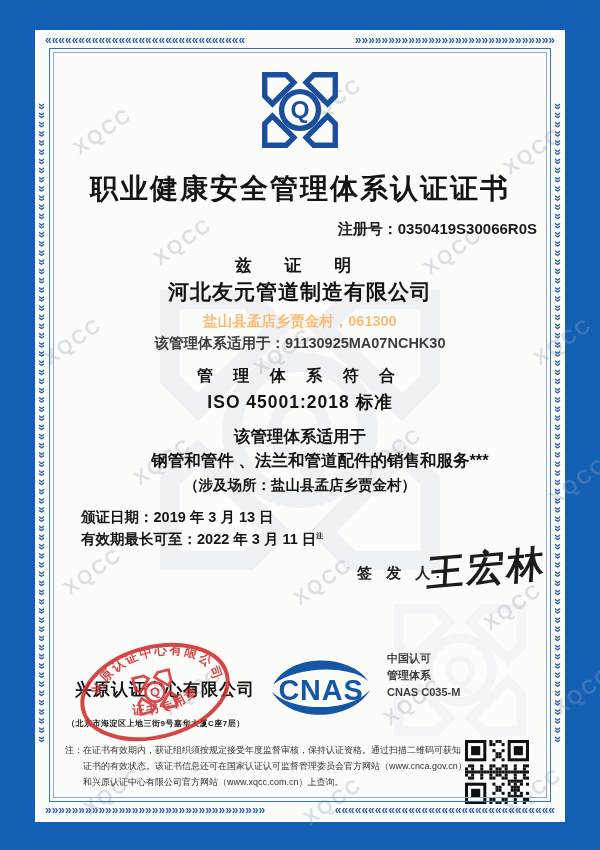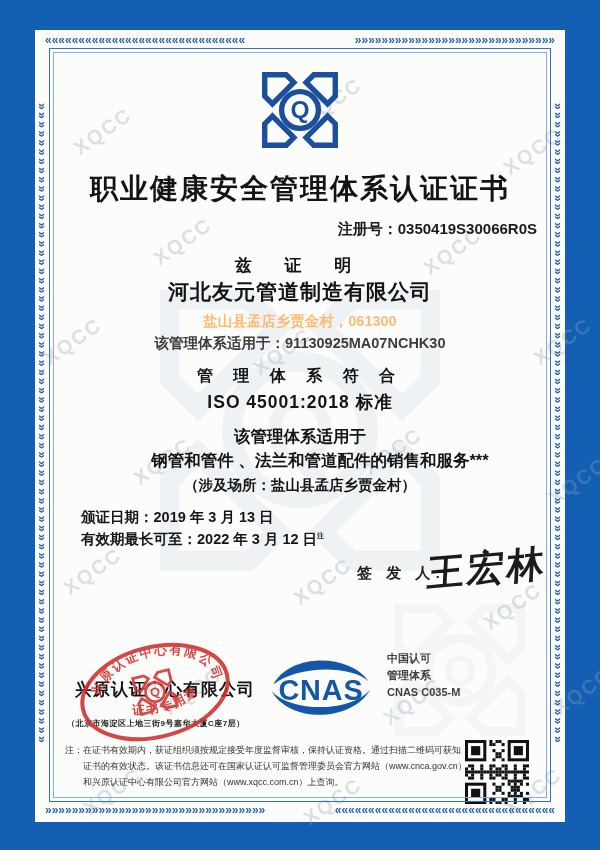--- a/index.html
+++ b/index.html
@@ -127,21 +127,21 @@
     <div class="tline hereby">兹 证 明</div>
     <div class="tline addr">盐山县孟店乡贾金村，061300</div>
     <div class="tline code">该管理体系适用于：91130925MA07NCHK30</div>
     <div class="tline conform">管 理 体 系 符 合</div>
     <div class="tline standard">ISO 45001:2018 标准</div>
     <div class="tline scope-intro">该管理体系适用于</div>
     <div class="tline scope">钢管和管件 、法兰和管道配件的销售和服务***</div>
     <div class="tline sites">（涉及场所：盐山县孟店乡贾金村）</div>
     <div class="issue">颁证日期：2019 年 3 月 13 日</div>
     <div class="valid">
-      <span>有效期最长可至：2022 年 3 月 12 日</span><sup>注</sup>
+      <span>有效期最长可至：2022 年 3 月 11 日</span><sup>注</sup>
     </div>
     <div class="signer">签 发 人:</div>
     <div class="signature">王宏林</div>
 
     <div class="issuer-name">兴原认证中心有限公司</div>
     <div class="issuer-addr">（北京市海淀区上地三街9号嘉华大厦C座7层）</div>
 
     <svg class="stamp-svg" width="184" height="128" viewBox="0 0 184 128">
       <defs>
         <path id="stampTop" d="M36,64 A58,36 0 0 1 152,64"></path>

